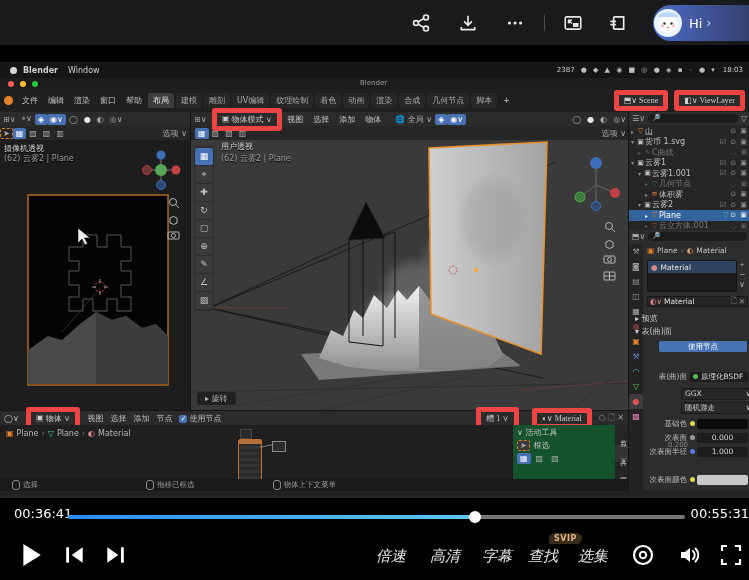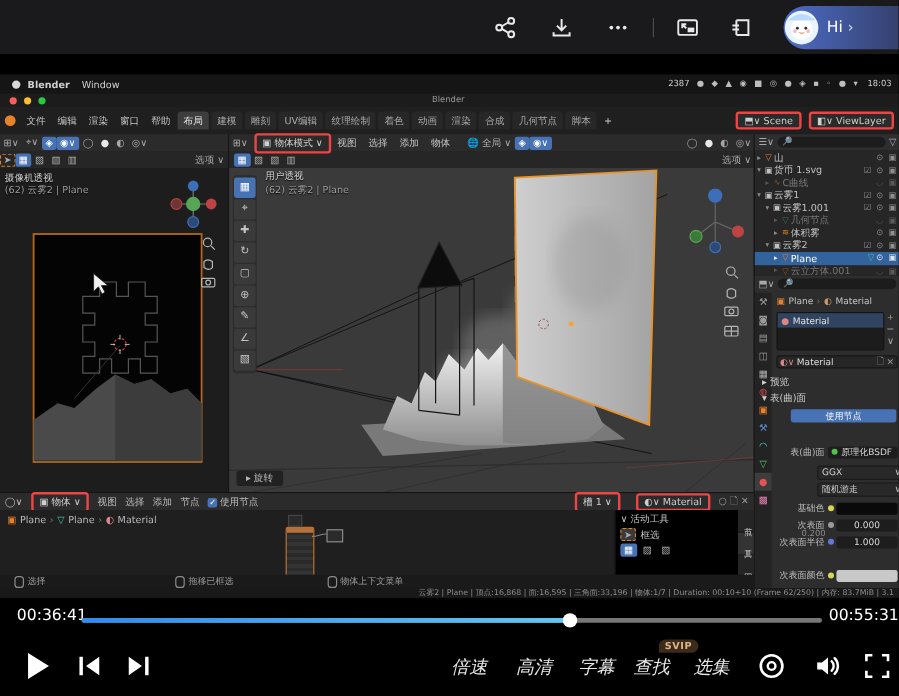--- a/index.html
+++ b/index.html
@@ -17,21 +17,21 @@
   
   .vid{left:0;top:45px;width:749px;height:460px;background:#000;}
   .macbar{left:0;top:17px;width:749px;height:16px;background:#151515;color:#cfcfcf;font-size:8px;}
   .bwin{left:0;top:33px;width:749px;height:420px;background:#232323;}
   .btitle{left:0;top:0;width:749px;height:11px;background:#1c1c1c;}
   .tl{width:6px;height:6px;border-radius:50%;top:2.5px;}
   .btop{left:0;top:11px;width:749px;height:23px;background:#1f1f1f;color:#b9b9b9;font-size:8px;}
   .bmenu{margin:0 5px;color:#c5c5c5;}
   .btab{padding:2px 5px;margin:0 1px;border-radius:3px 3px 0 0;background:#272727;color:#ababab;white-space:nowrap;}
   .btab.on{background:#3d3d3d;color:#e8e8e8;}
-  .selbox{background:#2b2b2b;border:2px solid #ef4444;border-radius:3px;padding:1px 5px;color:#cfcfcf;margin-left:6px;white-space:nowrap;}
+  .selbox{background:#2b2b2b;border:5px solid #ef4444;border-radius:3px;padding:1px 5px;color:#cfcfcf;margin-left:6px;white-space:nowrap;font-family:Liberation Serif, serif;}
   .hdr{background:#2b2b2b;color:#bdbdbd;font-size:8px;height:14px;}
   .hdr2{background:#262626;height:14px;}
   .bic{display:inline-block;text-align:center;color:#a9a9a9;font-size:8px;padding:1px 3px;border-radius:2px;}
   .bic.on{background:#4772b3;color:#fff;}
   .bic.orange{outline:1px dashed #d8822a;outline-offset:-1px;}
   .vlabel{font-size:8px;color:#d6d6d6;text-shadow:0 1px 1px #000;}
   .vlabel2{font-size:8px;color:#9f9f9f;text-shadow:0 1px 1px #000;}
   .toolcol{width:20px;background:#2d2d2d;border-radius:3px;padding:1px 0;}
   .tbt{width:18px;height:17px;margin:1px auto;border-radius:2px;color:#c3c3c3;font-size:9px;line-height:17px;text-align:center;background:#3a3a3a;}
   .tbt.on{background:#4772b3;color:#fff;}
@@ -58,21 +58,21 @@
   .pval{flex:1;background:#1d1d1d;border-radius:2px;color:#d9d9d9;text-align:center;height:10px;line-height:10px;}
   .pdrop{position:absolute;left:52px;width:66px;height:10px;background:#282828;border:1px solid #1a1a1a;border-radius:2px;color:#cfcfcf;font-size:7.5px;line-height:9px;padding:0 3px;display:flex;}
   .bluebtn{position:absolute;left:30px;width:88px;height:11px;background:#4772b3;border-radius:2px;color:#fff;font-size:7.5px;text-align:center;line-height:11px;}
   .psec{position:absolute;left:6px;font-size:8px;color:#cccccc;}
   
   .shed{left:0;top:332px;width:628px;height:80px;background:#232323;border-top:1px solid #151515;}
   .shhdr{height:14px;background:#2b2b2b;color:#bdbdbd;font-size:8px;display:flex;align-items:center;padding:0 4px;gap:7px;}
   .chk{display:inline-block;width:8px;height:8px;background:#4772b3;border-radius:2px;color:#fff;font-size:7px;line-height:8px;text-align:center;margin-right:2px;}
   .hintbar{position:absolute;left:0;top:68px;width:628px;height:12px;background:#1a1a1a;color:#9a9a9a;font-size:7.5px;display:flex;align-items:center;gap:6px;}
   .mouse{display:inline-block;width:6px;height:8px;border:1px solid #8a8a8a;border-radius:3px;margin:0 3px 0 12px;}
-  .npanel{position:absolute;left:512px;top:14px;width:103px;height:54px;background:#000000;border-left:1px solid #1b1b1b;color:#c5c5c5;font-size:8px;}
+  .npanel{position:absolute;left:512px;top:14px;width:103px;height:54px;background:#14532d;border-left:1px solid #1b1b1b;color:#c5c5c5;font-size:8px;}
   .ntabs{position:absolute;left:615px;top:14px;width:13px;height:54px;}
   .ntab{height:18px;background:#252525;color:#b5b5b5;font-size:7px;writing-mode:vertical-rl;text-align:center;width:13px;border-bottom:1px solid #1b1b1b;}
   .ntab.on{background:#333;}
   .statusbar{left:0;top:412px;width:749px;height:8px;background:#191919;color:#8f8f8f;font-size:6.5px;text-align:right;line-height:8px;padding-right:4px;box-sizing:border-box;}
   
   .wheelbox{left:660px;top:403px;width:86px;height:42px;background:#1f1f1f;border:1px solid #6f6f6f;border-radius:3px;color:#fff;display:flex;align-items:center;justify-content:center;gap:5px;z-index:30;}
   
   .timetxt{font-size:13px;color:#fff;top:506px;}
   .bar{left:68px;top:515px;width:617px;height:4px;border-radius:2px;background:#777;}
   .barfill{height:4px;border-radius:2px 0 0 2px;}
@@ -571,21 +571,20 @@
               <i class="mouse"></i>
               <span>拖移已框选</span>
             </span>
           <span class="flx" style="margin-left:60px">
               <i class="mouse"></i>
               <span>物体上下文菜单</span>
             </span>
         </div>
       </div>
 
-      <div class="abs statusbar">云雾2 | Plane | 顶点:16,868 | 面:16,595 | 三角面:33,196 | 物体:1/7 | Duration: 00:10+10 (Frame 62/250) | 内存: 83.7MiB | 3.1</div>
     </div>
 
     <div class="abs" style="left:668px;top:396px;font-size:7px;color:#8a8a8a;z-index:30">0.200</div>
   </div>
 
   <div class="abs timetxt" style="left:14px">00:36:41</div>
   <div class="abs timetxt" style="right:0">00:55:31</div>
   <div class="abs bar">
     <div class="barfill" style="width:66%;background:linear-gradient(90deg,#2e8bf0,#62c7f5)"></div>
   </div>

